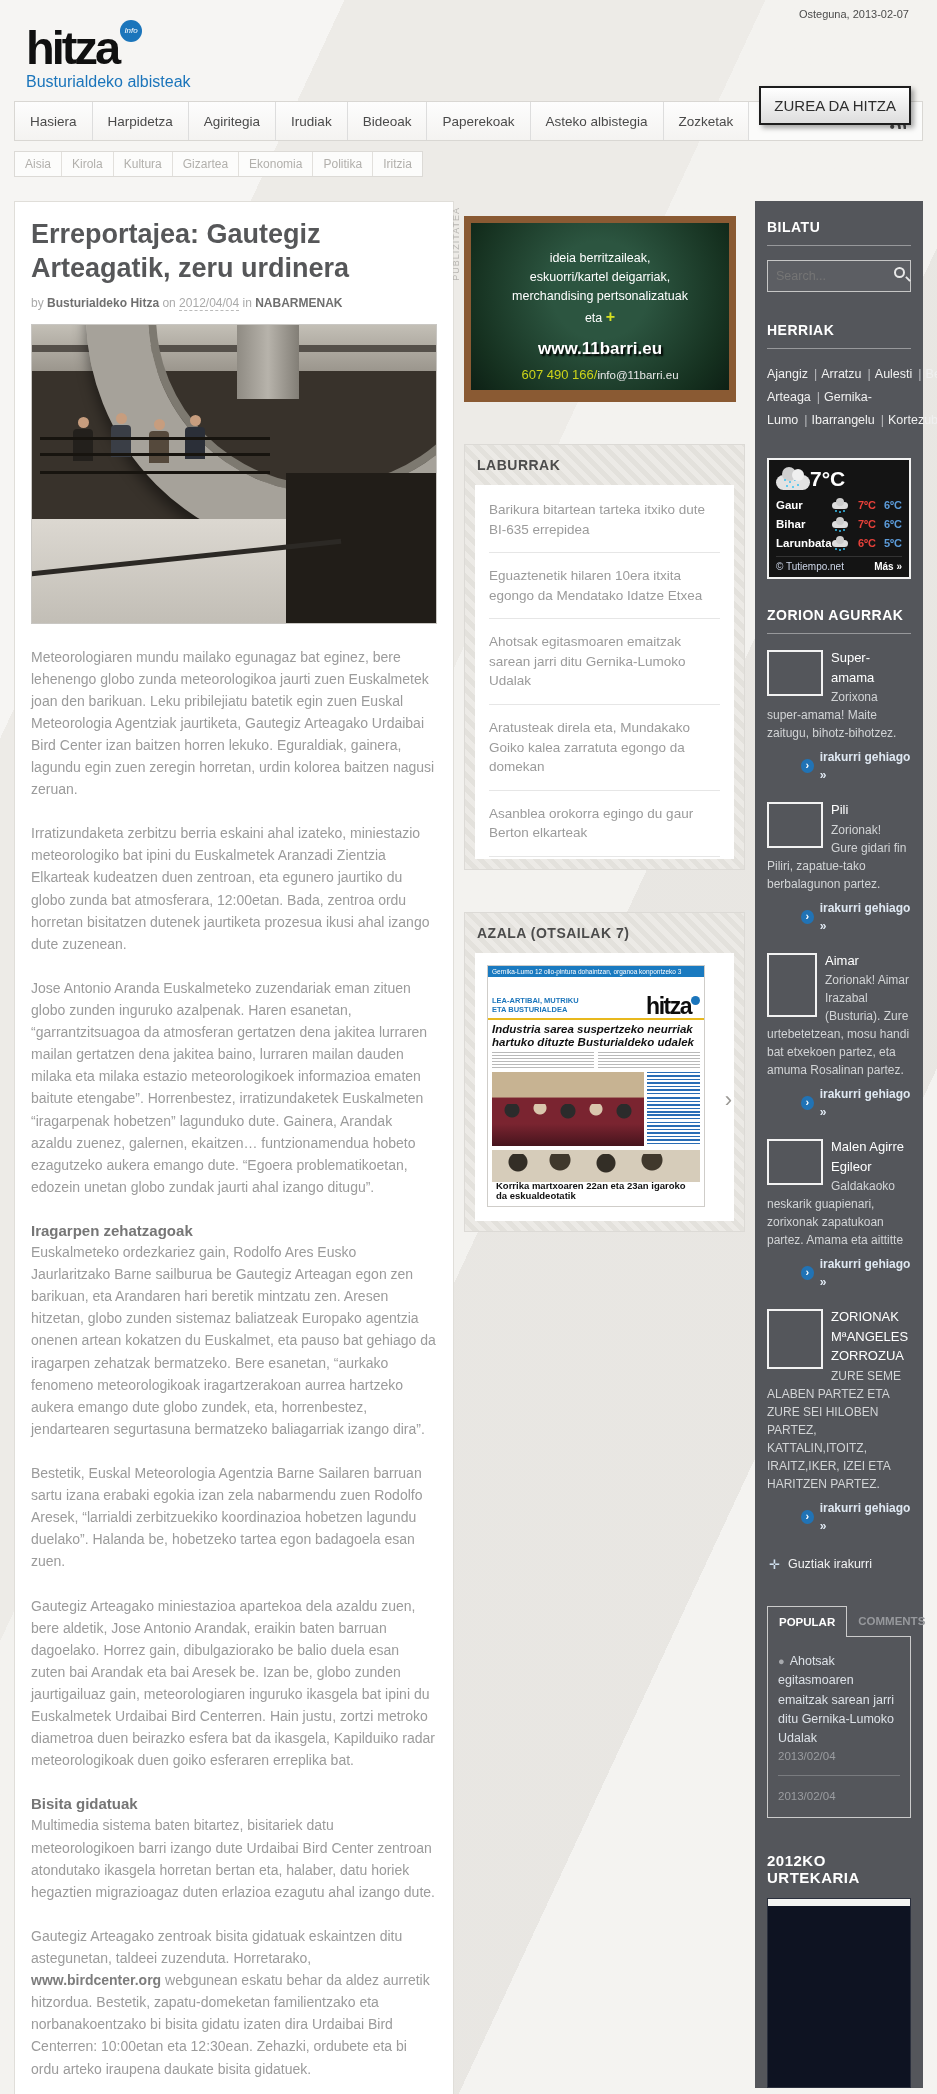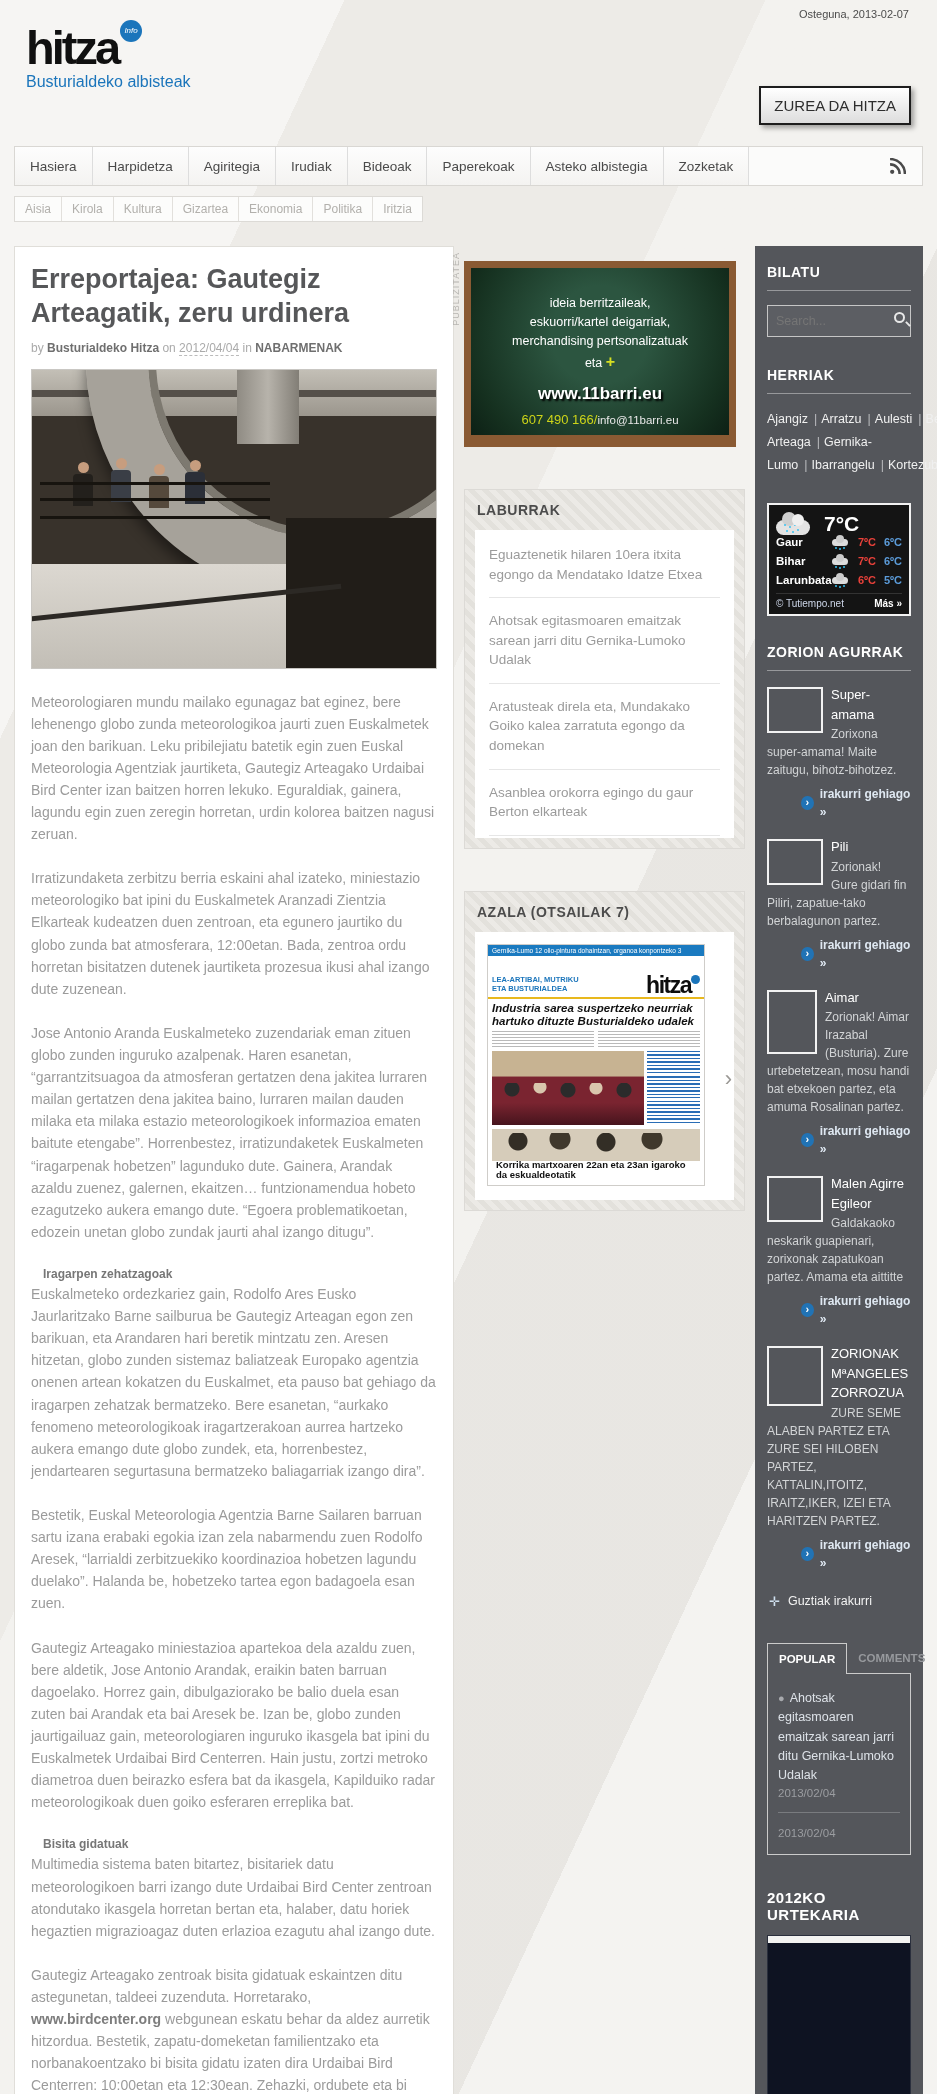--- a/index.html
+++ b/index.html
@@ -3,21 +3,21 @@
 <meta charset="utf-8">
 <style>
   * { box-sizing: border-box; }
   body { margin:0; background:#d8d6d2; font-family:"Liberation Sans", sans-serif; }
   .page { position:relative; width:937px; height:2094px; margin:0 auto; overflow:hidden;
           background:#edebe7;
           background-image:linear-gradient(115deg, rgba(255,255,255,.5) 0 18%, rgba(0,0,0,0) 18% 40%, rgba(255,255,255,.35) 40% 55%, rgba(0,0,0,.02) 55% 75%, rgba(255,255,255,.4) 75%);
   }
 
   
-  .hdr { position:relative; padding:6px 32px 0 26px; height:146px; }
+  .hdr { position:relative; padding:6px 32px 0 26px; height:101px; }
   .hdr-date { position:absolute; top:8px; right:28px; font-size:11px; color:#4c4c4c; }
   .logo-wrap { position:absolute; top:24px; left:26px; }
   .logo { font-size:47px; font-weight:bold; letter-spacing:-3px; color:#101010; line-height:1; display:inline-block; }
   .logo-badge { display:inline-block; vertical-align:top; margin:-4px 0 0 2px; width:22px; height:22px; border-radius:50%;
                 background:#1b75bb; color:#fff; font-size:8px; font-style:italic; text-align:center; line-height:22px; }
   .tagline { margin-top:2px; color:#1b75bb; font-size:16px; }
   .cta-btn { position:absolute; top:86px; right:26px; padding:9px 13px; font-size:15px; color:#2e2e2e;
              background:linear-gradient(#ffffff,#dddddd); border:2px solid #1d1d1d; box-shadow:3px 3px 5px rgba(0,0,0,.35); cursor:pointer; }
 
   
@@ -45,21 +45,21 @@
   .ph-beam { position:absolute; top:20px; left:0; right:0; height:7px; background:#55504a; }
   .ph-duct { position:absolute; top:-250px; right:-130px; width:480px; height:480px; border-radius:50%; border:62px solid #a6a29a; box-shadow:inset 0 0 0 8px #7d7970, 0 10px 14px rgba(0,0,0,.45); }
   .ph-duct2 { position:absolute; top:0; left:205px; width:62px; height:74px; background:linear-gradient(90deg,#8f8b83,#b7b3ab,#827e76); }
   .ph-wall { position:absolute; bottom:0; left:0; width:100%; height:104px; background:linear-gradient(#dcd8d1,#c2beb6); }
   .ph-dark { position:absolute; bottom:0; right:0; width:150px; height:150px; background:#211d18; }
   .ph-rail { position:absolute; left:8px; width:230px; height:3px; background:#17140f; }
   .ph-rail-d { position:absolute; bottom:62px; left:-20px; width:330px; height:5px; background:#2c2925; transform:rotate(-6deg); }
   .person { position:absolute; width:22px; height:44px; }
   .person .head { width:11px; height:11px; border-radius:50%; background:#c79d7e; margin:0 auto 1px; }
   .person .body { width:20px; height:32px; border-radius:4px 4px 0 0; margin:0 auto; }
-  .a-h { font-size:12px; font-weight:bold; color:#767676; margin:24px 12px 2px; }
+  .a-h { font-size:15px; font-weight:bold; color:#767676; margin:24px 0 2px; }
   .a-p { font-size:14px; line-height:1.58; color:#9b9b9b; margin:0 0 22px; }
   .a-p .lnk { color:#7d7d7d; font-weight:bold; cursor:pointer; }
 
   
   .pub-label { position:absolute; top:6px; left:-13px; font-size:9px; letter-spacing:1px; color:#b7b5b1;
                writing-mode:vertical-rl; transform:rotate(180deg); }
   .ad-langaitz { position:relative; width:272px; height:278px; background:#fff; border:1px solid #dbd9d5; overflow:hidden; cursor:pointer; }
   .leaf { position:absolute; background:linear-gradient(130deg,#63a33c,#2f7a2c); border-radius:0 70% 0 70%; }
   .lf1 { width:56px; height:34px; left:8px; top:26px; transform:rotate(-20deg); }
   .lf2 { width:44px; height:26px; left:40px; top:58px; transform:rotate(10deg); background:linear-gradient(130deg,#8cc050,#4c9436); }
@@ -131,21 +131,21 @@
   .sb-h { font-size:14px; font-weight:bold; color:#fff; letter-spacing:.5px; padding-bottom:10px; border-bottom:1px solid #97989b; margin:4px 0 14px; }
   .sb-search { position:relative; margin-bottom:30px; }
   .sb-search input { width:100%; background:#5c5e63; border:1px solid #c6c6c6; color:#cfcfcf; font-size:12.5px; padding:8px 26px 8px 8px; outline:none; font-family:"Liberation Sans", sans-serif; }
   .mag { position:absolute; right:6px; top:7px; width:11px; height:11px; border:2px solid #e8e8e8; border-radius:50%; }
   .mag::after { content:""; position:absolute; left:9px; top:9px; width:6px; height:2px; background:#e8e8e8; transform:rotate(45deg); }
   .towns { font-size:12.5px; line-height:1.85; color:#f0f0f0; margin-bottom:26px; }
   .town { cursor:pointer; }
   .town::after { content:"|"; color:#b9babd; margin:0 4px 0 6px; font-weight:normal; }
 
   .weather { background:#141414; border:2px solid #f2f2f2; padding:7px 7px 5px; font-size:11px; margin-bottom:28px; }
-  .w-top { display:flex; align-items:center; gap:14px; }
+  .w-top { display:flex; align-items:center; margin-bottom:8px; }
   .w-big { font-size:21px; font-weight:bold; color:#fff; }
   .cloud { position:relative; width:34px; height:15px; background:#e3e3e3; border-radius:10px; margin-top:6px; }
   .cloud::before { content:""; position:absolute; left:6px; top:-8px; width:14px; height:14px; border-radius:50%; background:#cfcfcf; }
   .cloud::after { content:""; position:absolute; left:16px; top:-6px; width:12px; height:12px; border-radius:50%; background:#efefef; }
   .rain { width:2px; height:2px; border-radius:50%; background:#39c2f0; position:relative; left:8px; top:4px;
           box-shadow:5px 2px 0 #39c2f0, 10px 0 0 #39c2f0, 2px 6px 0 #39c2f0, 8px 7px 0 #39c2f0, 13px 5px 0 #39c2f0; }
   .cloud-s { position:relative; width:16px; height:7px; background:#ddd; border-radius:6px; display:inline-block; }
   .cloud-s::before { content:""; position:absolute; left:4px; top:-4px; width:8px; height:8px; border-radius:50%; background:#ccc; }
   .cloud-s::after { content:""; position:absolute; left:3px; top:8px; width:2px; height:2px; border-radius:50%; background:#39c2f0; box-shadow:4px 1px 0 #39c2f0, 8px 0 0 #39c2f0; }
   .w-row { display:flex; align-items:center; margin-bottom:7px; }
@@ -296,20 +296,21 @@
         <div class="l">eskuorri/kartel deigarriak,</div>
         <div class="l">merchandising pertsonalizatuak</div>
         <div class="l"><span>eta</span> <span class="plus">+</span></div>
         <div class="url">www.11barri.eu</div>
         <div class="tel"><span style="color:#cdd419; font-size:13px;">607 490 166/</span><span>info@11barri.eu</span></div>
       </div>
 
       <div class="mid-card">
         <div class="mid-card-h">LABURRAK</div>
         <div class="mid-card-inner">
+          <div class="lab-item">Barikura bitartean tarteka itxiko dute BI-635 errepidea</div>
           <div class="lab-item">Eguaztenetik hilaren 10era itxita egongo da Mendatako Idatze Etxea</div>
           <div class="lab-item">Ahotsak egitasmoaren emaitzak sarean jarri ditu Gernika-Lumoko Udalak</div>
           <div class="lab-item">Aratusteak direla eta, Mundakako Goiko kalea zarratuta egongo da domekan</div>
           <div class="lab-item">Asanblea orokorra egingo du gaur Berton elkarteak</div>
         </div>
       </div>
 
       <div class="mid-card">
         <div class="mid-card-h">AZALA (OTSAILAK 7)</div>
         <div class="mid-card-inner cover-wrap">

